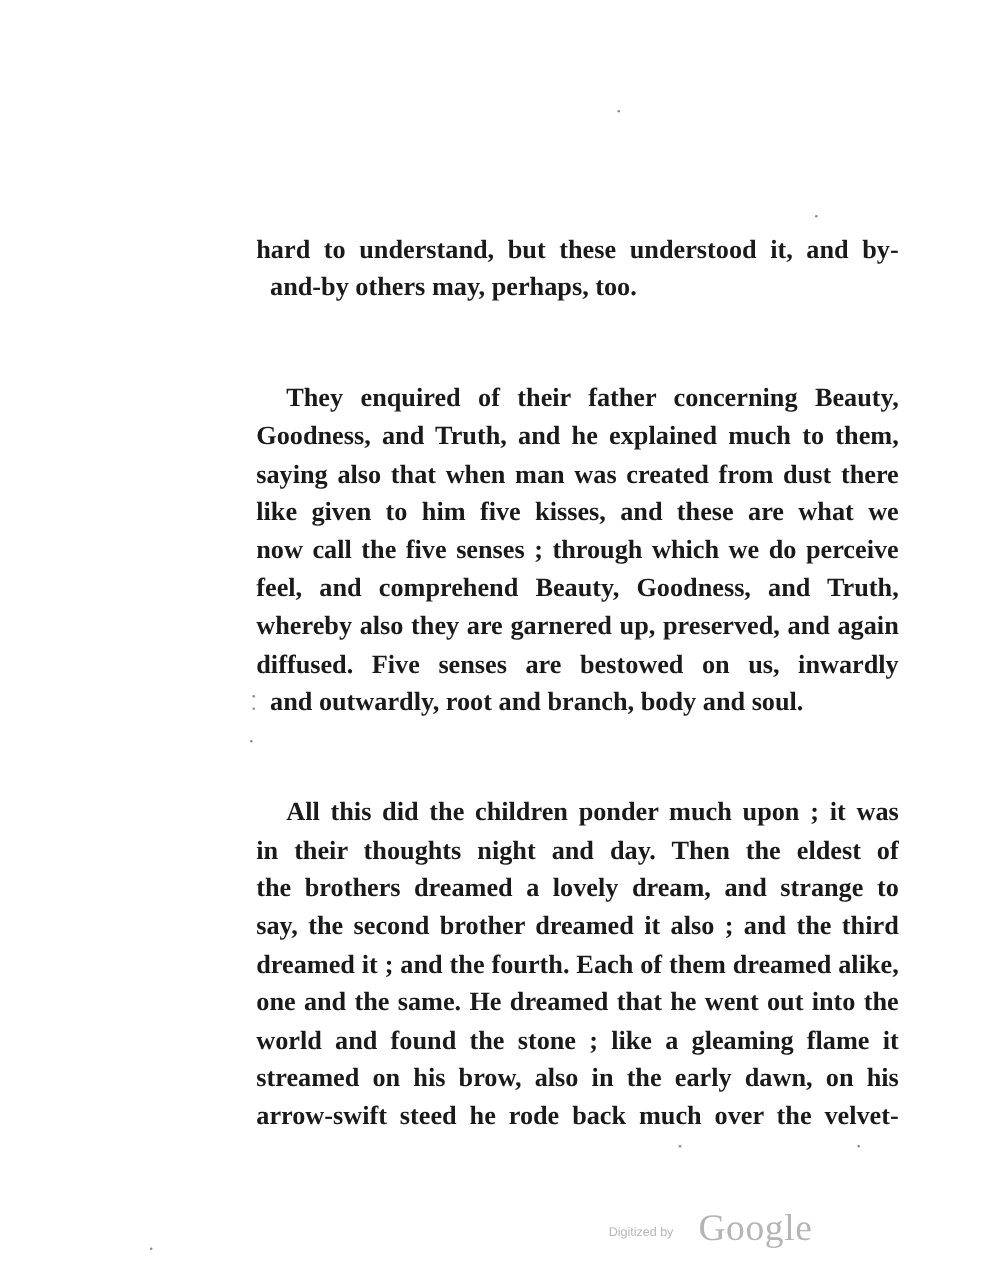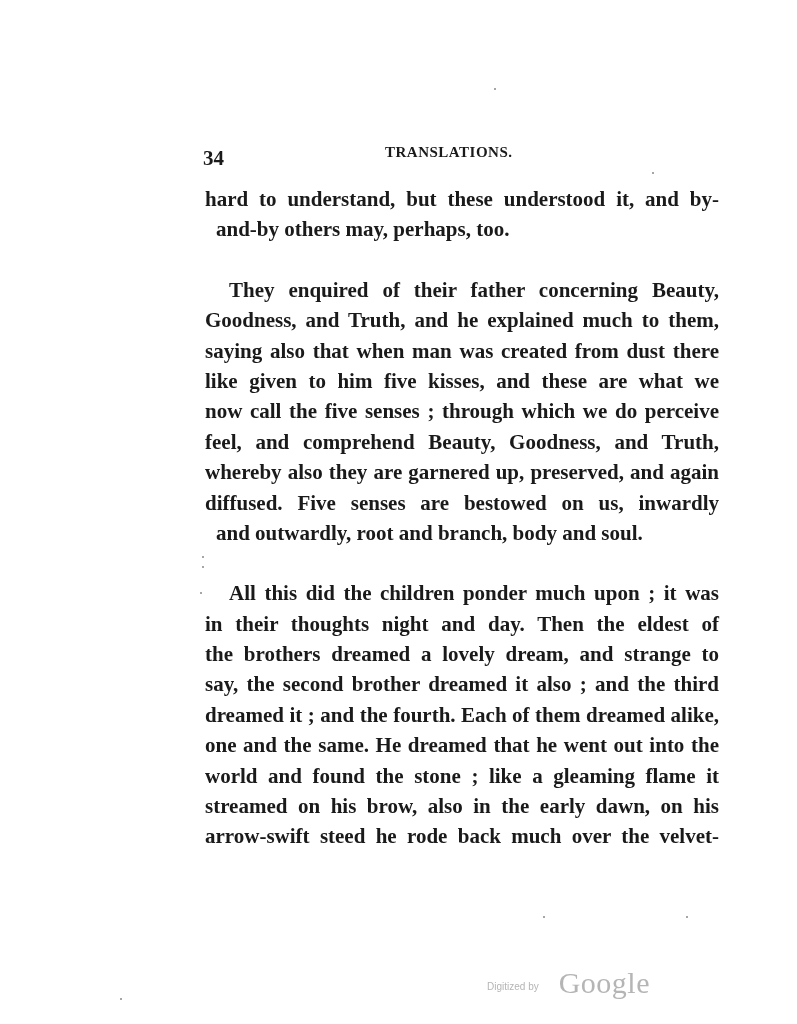--- a/index.html
+++ b/index.html
@@ -63,20 +63,21 @@
       white-space: nowrap;
       color: #1a1a1a;
       font-weight: 600;
     }
     .line.last {
       text-align-last: left;
       margin-left: 11px;
     }
     .line.indent {
       padding-left: 24px;
+      margin-top: 28px;
     }
     .para-gap {
       height: 30px;
     }
     .footer-mark {
       position: absolute;
       left: 487px;
       top: 966px;
       color: #b5b5b5;
       white-space: nowrap;
@@ -98,24 +99,20 @@
       height: 2px;
       background: #888;
       border-radius: 1px;
     }
   </style>
 </head>
 <body>
 
 <div class="page">
 
-  <div class="running-head">
-    <span class="page-number">34</span>
-    <span class="running-title">TRANSLATIONS.</span>
-  </div>
 
   <div class="body-text">
 
     <div>
       <span class="line">hard to understand, but these understood it, and by-</span>
       <span class="line last">and-by others may, perhaps, too.</span>
     </div>
 
     <div class="para-gap"></div>
 

